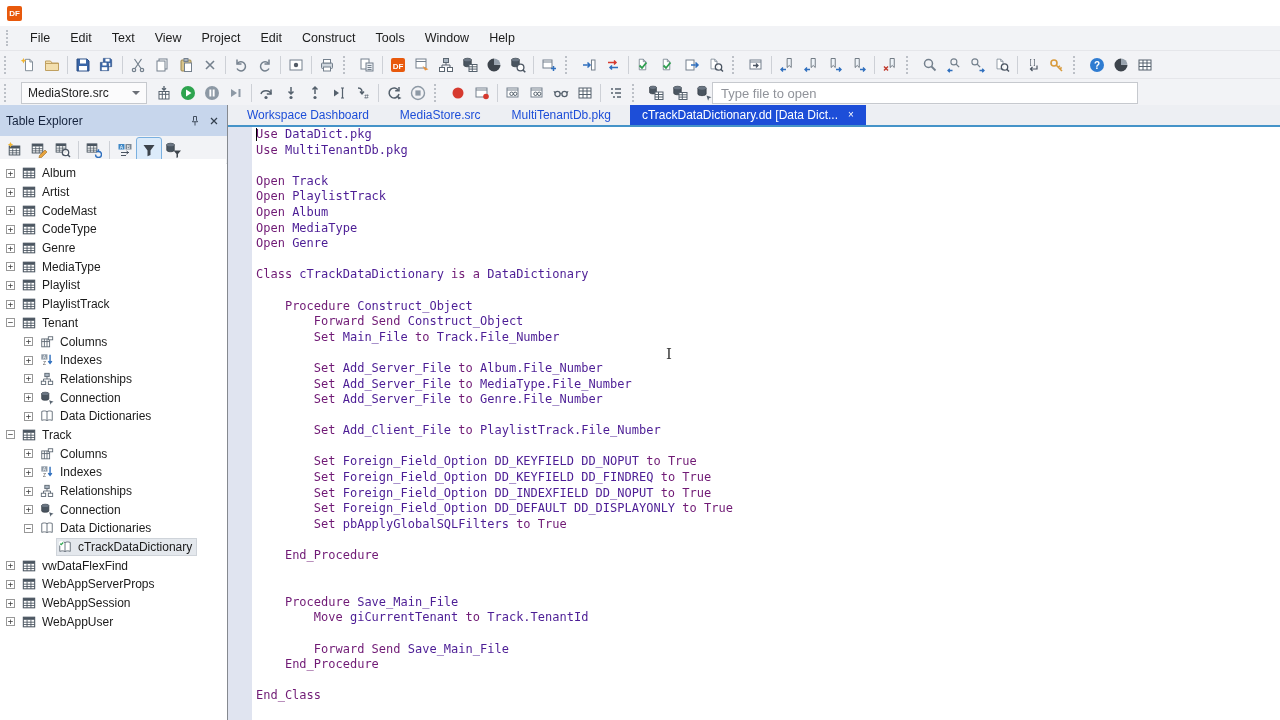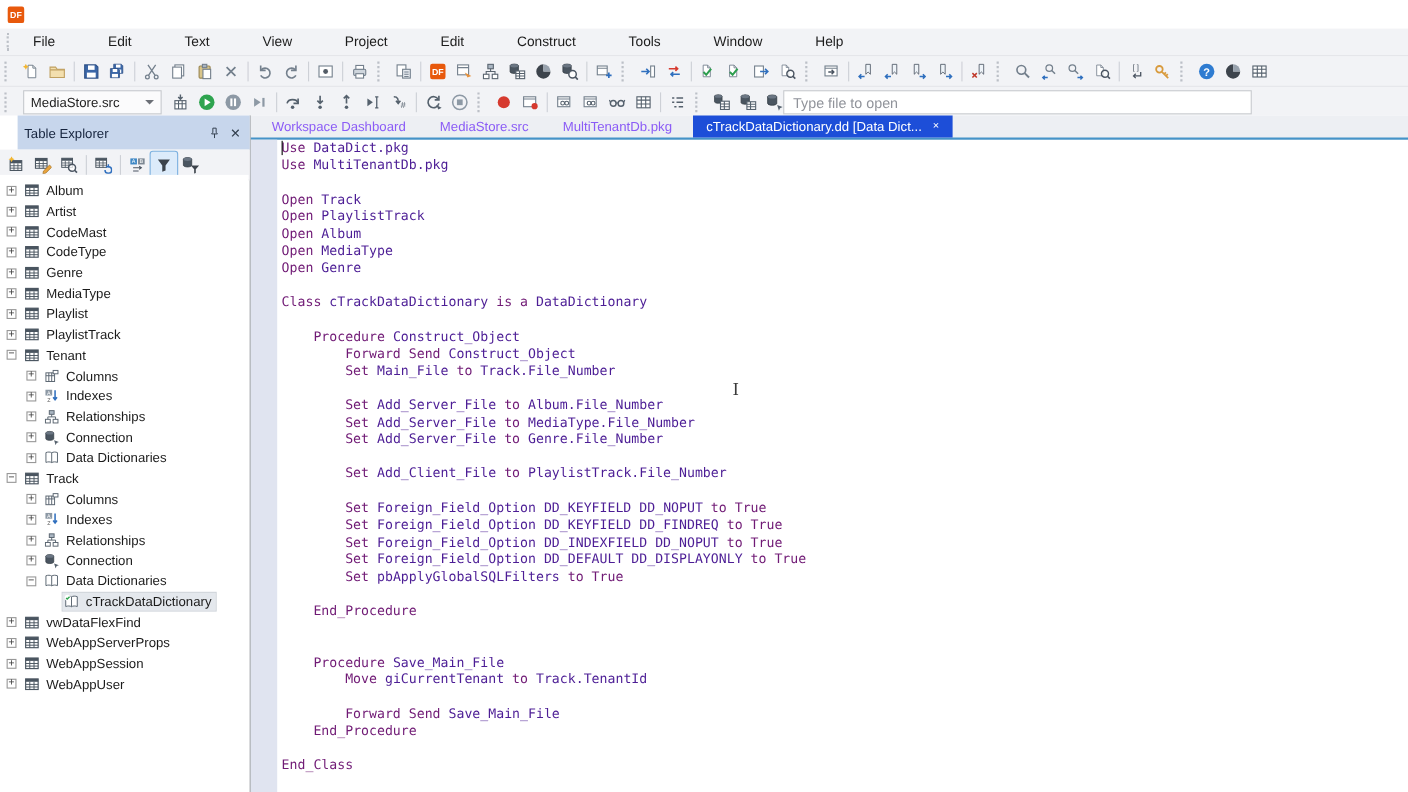--- a/index.html
+++ b/index.html
@@ -6,57 +6,57 @@
   body{width:1280px;height:720px;overflow:hidden;position:relative;background:#fff;
        font-family:"Liberation Sans","DejaVu Sans",sans-serif;font-size:12px;color:#1e1e1e;}
   
   #titlebar{position:absolute;top:0;left:0;right:0;height:26px;background:#ffffff;display:flex;align-items:center;}
   .logo{width:15px;height:15px;background:#e8590c;border-radius:2px;color:#fff;font-weight:bold;font-size:8px;
         display:flex;align-items:center;justify-content:center;margin:0 8px 0 7px;flex:none;}
   .title-text{font-size:12px;color:#141414;}
   
   #menubar{position:absolute;top:26px;left:0;right:0;height:24px;background:#f2f3f6;display:flex;align-items:center;}
   .bar-grip{width:6px;height:16px;border-left:2px dotted #bcc0c7;margin:0 6px 0 6px;flex:none;}
-  .menu-items{display:flex;gap:28px;}
+  .menu-items{display:flex;}
   .mitem{padding:0 10px;line-height:24px;font-size:12.5px;color:#1c1c1c;}
   
   .toolbar{position:absolute;left:0;right:0;background:#f2f3f6;display:flex;align-items:center;border-top:1px solid #e5e6ea;}
   #tb1{top:50px;height:28px;}
   #tb2{top:78px;height:27px;}
   .tbtn{width:24px;height:24px;display:flex;align-items:center;justify-content:center;border-radius:2px;flex:none;}
   .tbtn.active{background:#dcebfa;outline:1px solid #7ab0e0;}
   .ic{width:16px;height:16px;display:block;}
   .tsep{width:1px;height:18px;background:#cdd0d6;margin:0 3px;flex:none;}
   .tgrip{width:6px;height:18px;border-left:2px dotted #bcc0c7;margin:0 4px;flex:none;}
   .combo{width:112px;height:20px;background:#fbfbfc;border:1px solid #c6c9ce;display:flex;align-items:center;
          padding:0 6px;margin:0 5px;flex:none;}
   .combo-label{flex:1;font-size:12px;color:#222;white-space:nowrap;overflow:hidden;}
   .combo-arrow{width:0;height:0;border-left:4px solid transparent;border-right:4px solid transparent;border-top:4px solid #6b6f76;}
   .tinput{position:absolute;left:712px;top:3px;width:408px;height:20px;border:1px solid #c6c9ce;background:#fff;
           font-family:"Liberation Sans",sans-serif;font-size:13px;color:#222;padding:0 8px;outline:none;}
   .tinput::placeholder{color:#90939a;}
   
   #panel{position:absolute;top:105px;left:0;width:228px;bottom:0;background:#fff;border-right:1px solid #85898f;box-sizing:border-box;}
-  .panel-header{height:31px;background:#c7d6ec;display:flex;align-items:center;padding:0 6px;color:#15233d;margin-left:16px;}
+  .panel-header{height:31px;background:#c7d6ec;display:flex;align-items:center;padding:0 6px;color:#15233d;}
   .panel-title{flex:1;font-size:12px;}
   .phbtn{width:15px;height:15px;margin-left:4px;display:flex;align-items:center;justify-content:center;}
   .phbtn .ic{width:12px;height:12px;}
   .panel-toolbar{height:27px;background:#f2f3f6;display:flex;align-items:center;padding-left:3px;border-bottom:1px solid #e2e3e7;}
   #tree{position:absolute;top:54px;left:0;right:1px;bottom:0;background:#fff;padding-top:5px;overflow:hidden;}
   .trow{height:18.7px;display:flex;align-items:center;font-size:12px;color:#1b1b1b;}
   .expander{width:9px;height:9px;border:1px solid #989898;background:#fff;color:#3c3c3c;flex:none;
             font-family:"DejaVu Sans Mono",monospace;font-size:9px;line-height:7px;text-align:center;margin-right:6px;box-sizing:border-box;}
   .expander.hid{visibility:hidden;}
   .node{display:flex;align-items:center;padding:1px 4px 1px 1px;}
   .trow .ic{width:14px;height:14px;margin-right:6px;flex:none;}
   .trow.sel .node{background:#e4e8ed;outline:1px solid #cfd4da;}
   
   #editor{position:absolute;top:105px;left:228px;right:0;bottom:0;background:#fff;}
   #tabbar{height:20px;background:#edeff3;display:flex;align-items:stretch;border-bottom:2px solid #4593c8;padding-left:7px;}
-  .tab{padding:0 12px;margin-right:7px;font-size:12px;color:#8b5cf6;display:flex;align-items:center;white-space:nowrap;}
+  .tab{padding:0 12px;margin-right:7px;font-size:12px;color:#1d4ed8;display:flex;align-items:center;white-space:nowrap;}
   .tab.active{background:#1d4ed8;color:#fff;}
   .tab-close{margin-left:10px;font-size:10px;line-height:10px;}
   #gutter{position:absolute;top:22px;left:0;width:24px;bottom:0;background:#e0e4f0;}
   #code{position:absolute;top:22px;left:24px;right:0;bottom:0;padding-left:4px;white-space:pre;
         font-family:"DejaVu Sans Mono","Liberation Mono",monospace;font-size:12px;line-height:15.6px;}
   .cline{height:15.6px;}
   .kw{color:#701a75;}
   .id{color:#4c1d95;text-align:center;}
   #caret{position:absolute;left:28px;top:23px;width:1px;height:13px;background:#000;}
   #ibeam{position:absolute;left:438px;top:240px;font-family:"DejaVu Serif",serif;font-size:15px;color:#3a3a3a;}

